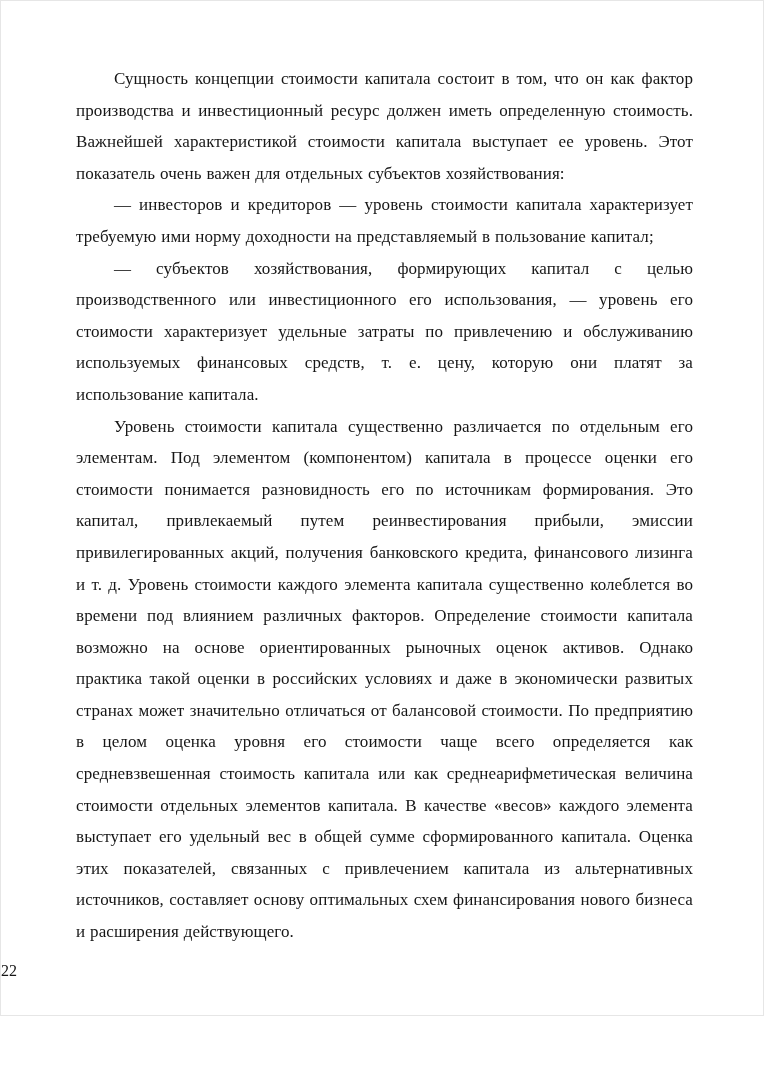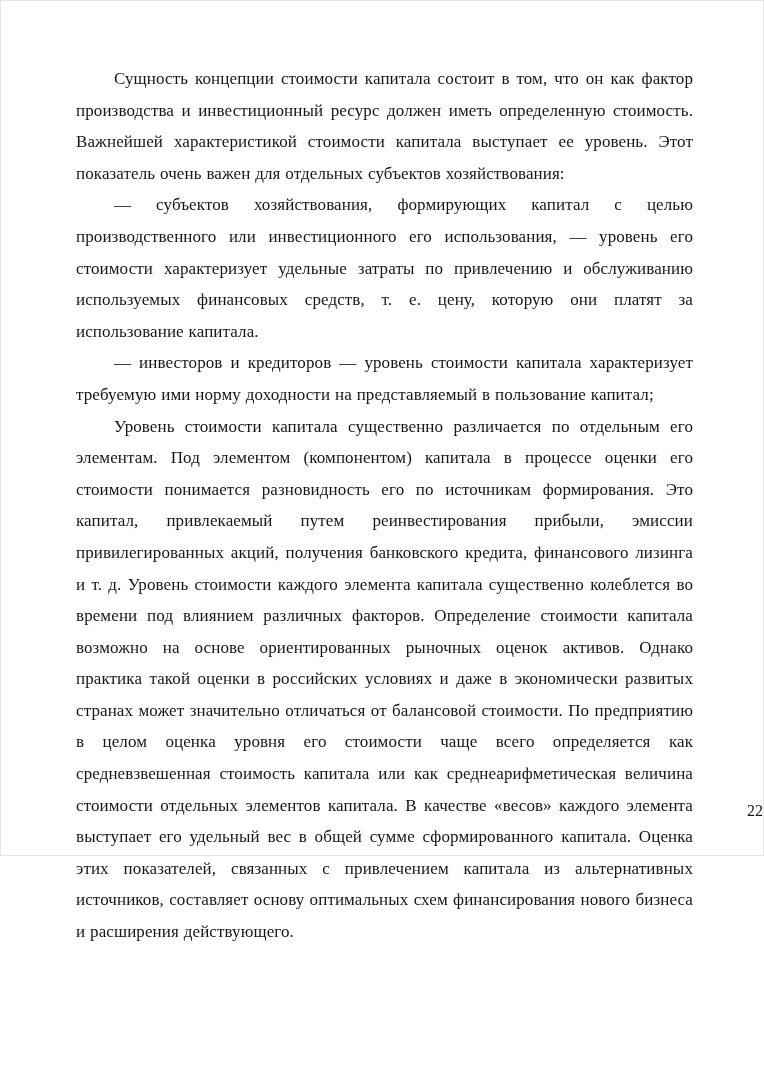--- a/index.html
+++ b/index.html
@@ -11,21 +11,21 @@
       width: 764px;
       height: 1080px;
       overflow: hidden;
       font-family: "Liberation Serif", serif;
       color: #161616;
     }
     .page {
       box-sizing: border-box;
       position: relative;
       width: 764px;
-      height: 856px;
+      height: 1016px;
       background: #ffffff;
       border: 1px solid #e6e6e6;
       padding: 62px 72px 0 75px;
     }
     .content {
       width: 617px;
     }
     .content p {
       margin: 0;
       padding: 0;
@@ -34,30 +34,30 @@
       font-size: 17px;
       line-height: 31.6px;
       letter-spacing: 0.1px;
       word-spacing: 0.5px;
     }
     .page-number {
       position: absolute;
       bottom: 34px;
       left: 0;
       width: 100%;
-      text-align: right;
+      text-align: left;
       font-size: 16px;
       line-height: 20px;
       color: #161616;
     }
   </style>
 </head>
 <body>
 
 <div class="page">
   <div class="content">
     <p>Сущность концепции стоимости капитала состоит в том, что он как фактор производства и инвестиционный ресурс должен иметь определенную стоимость. Важнейшей характеристикой стоимости капитала выступает ее уровень. Этот показатель очень важен для отдельных субъектов хозяйствования:</p>
+    <p>— инвесторов и кредиторов — уровень стоимости капитала характеризует требуемую ими норму доходности на представляемый в пользование капитал;</p>
     <p>— субъектов хозяйствования, формирующих капитал с целью производственного или инвестиционного его использования, — уровень его стоимости характеризует удельные затраты по привлечению и обслуживанию используемых финансовых средств, т. е. цену, которую они платят за использование капитала.</p>
-    <p>— инвесторов и кредиторов — уровень стоимости капитала характеризует требуемую ими норму доходности на представляемый в пользование капитал;</p>
     <p>Уровень стоимости капитала существенно различается по отдельным его элементам. Под элементом (компонентом) капитала в процессе оценки его стоимости понимается разновидность его по источникам формирования. Это капитал, привлекаемый путем реинвестирования прибыли, эмиссии привилегированных акций, получения банковского кредита, финансового лизинга и т. д. Уровень стоимости каждого элемента капитала существенно колеблется во времени под влиянием различных факторов. Определение стоимости капитала возможно на основе ориентированных рыночных оценок активов. Однако практика такой оценки в российских условиях и даже в экономически развитых странах может значительно отличаться от балансовой стоимости. По предприятию в целом оценка уровня его стоимости чаще всего определяется как средневзвешенная стоимость капитала или как среднеарифметическая величина стоимости отдельных элементов капитала. В качестве «весов» каждого элемента выступает его удельный вес в общей сумме сформированного капитала. Оценка этих показателей, связанных с привлечением капитала из альтернативных источников, составляет основу оптимальных схем финансирования нового бизнеса и расширения действующего.</p>
   </div>
   <div class="page-number">22</div>
 </div>
 
 </body></html>

